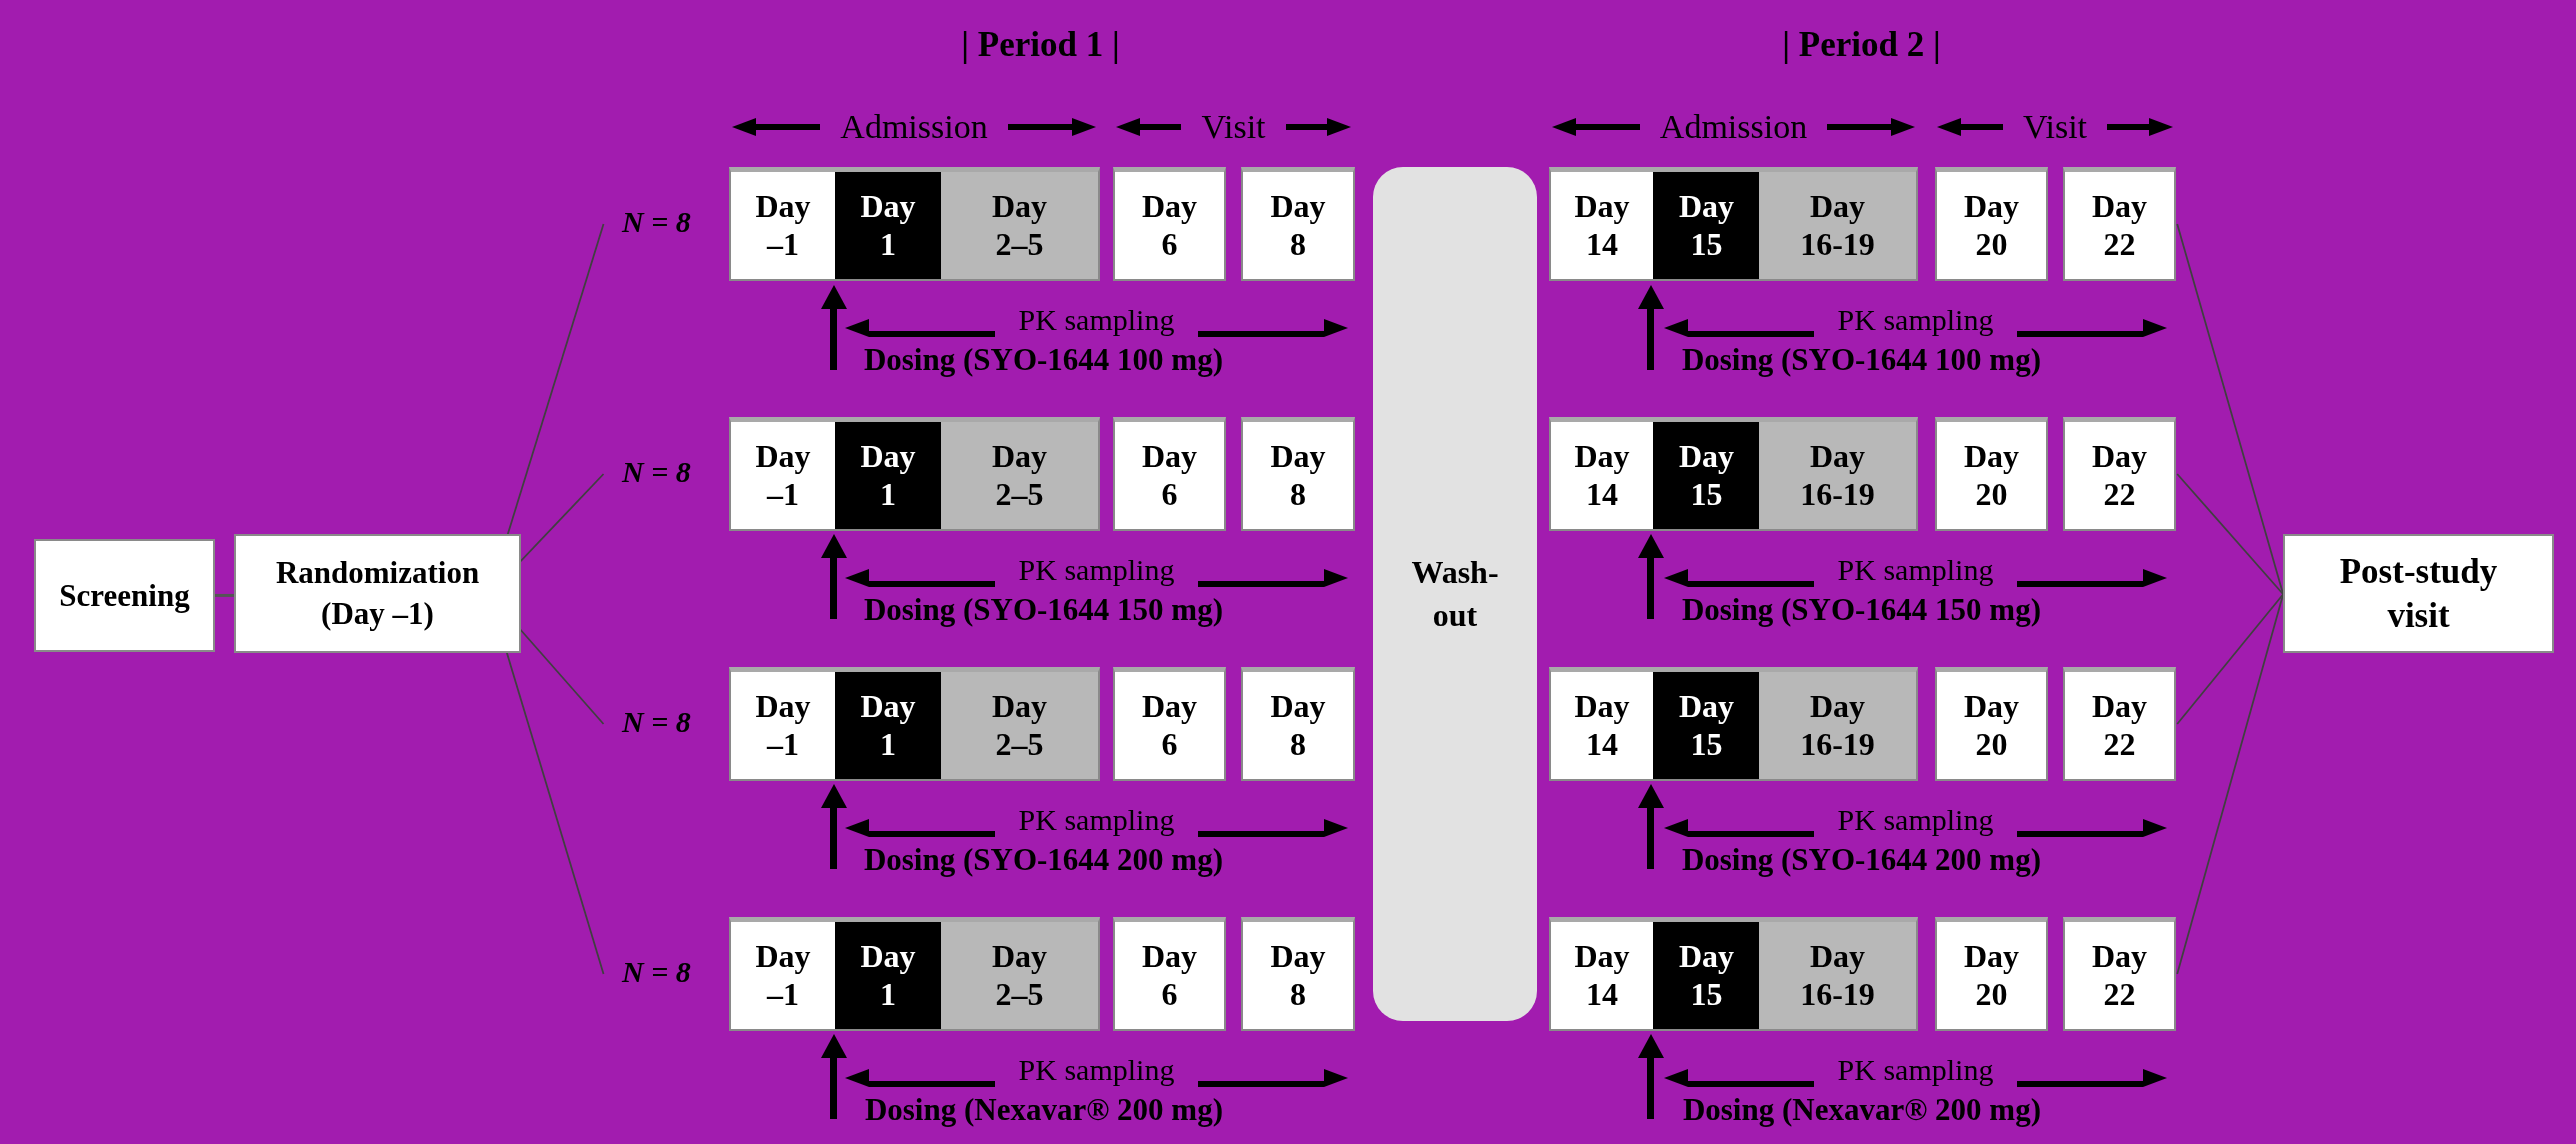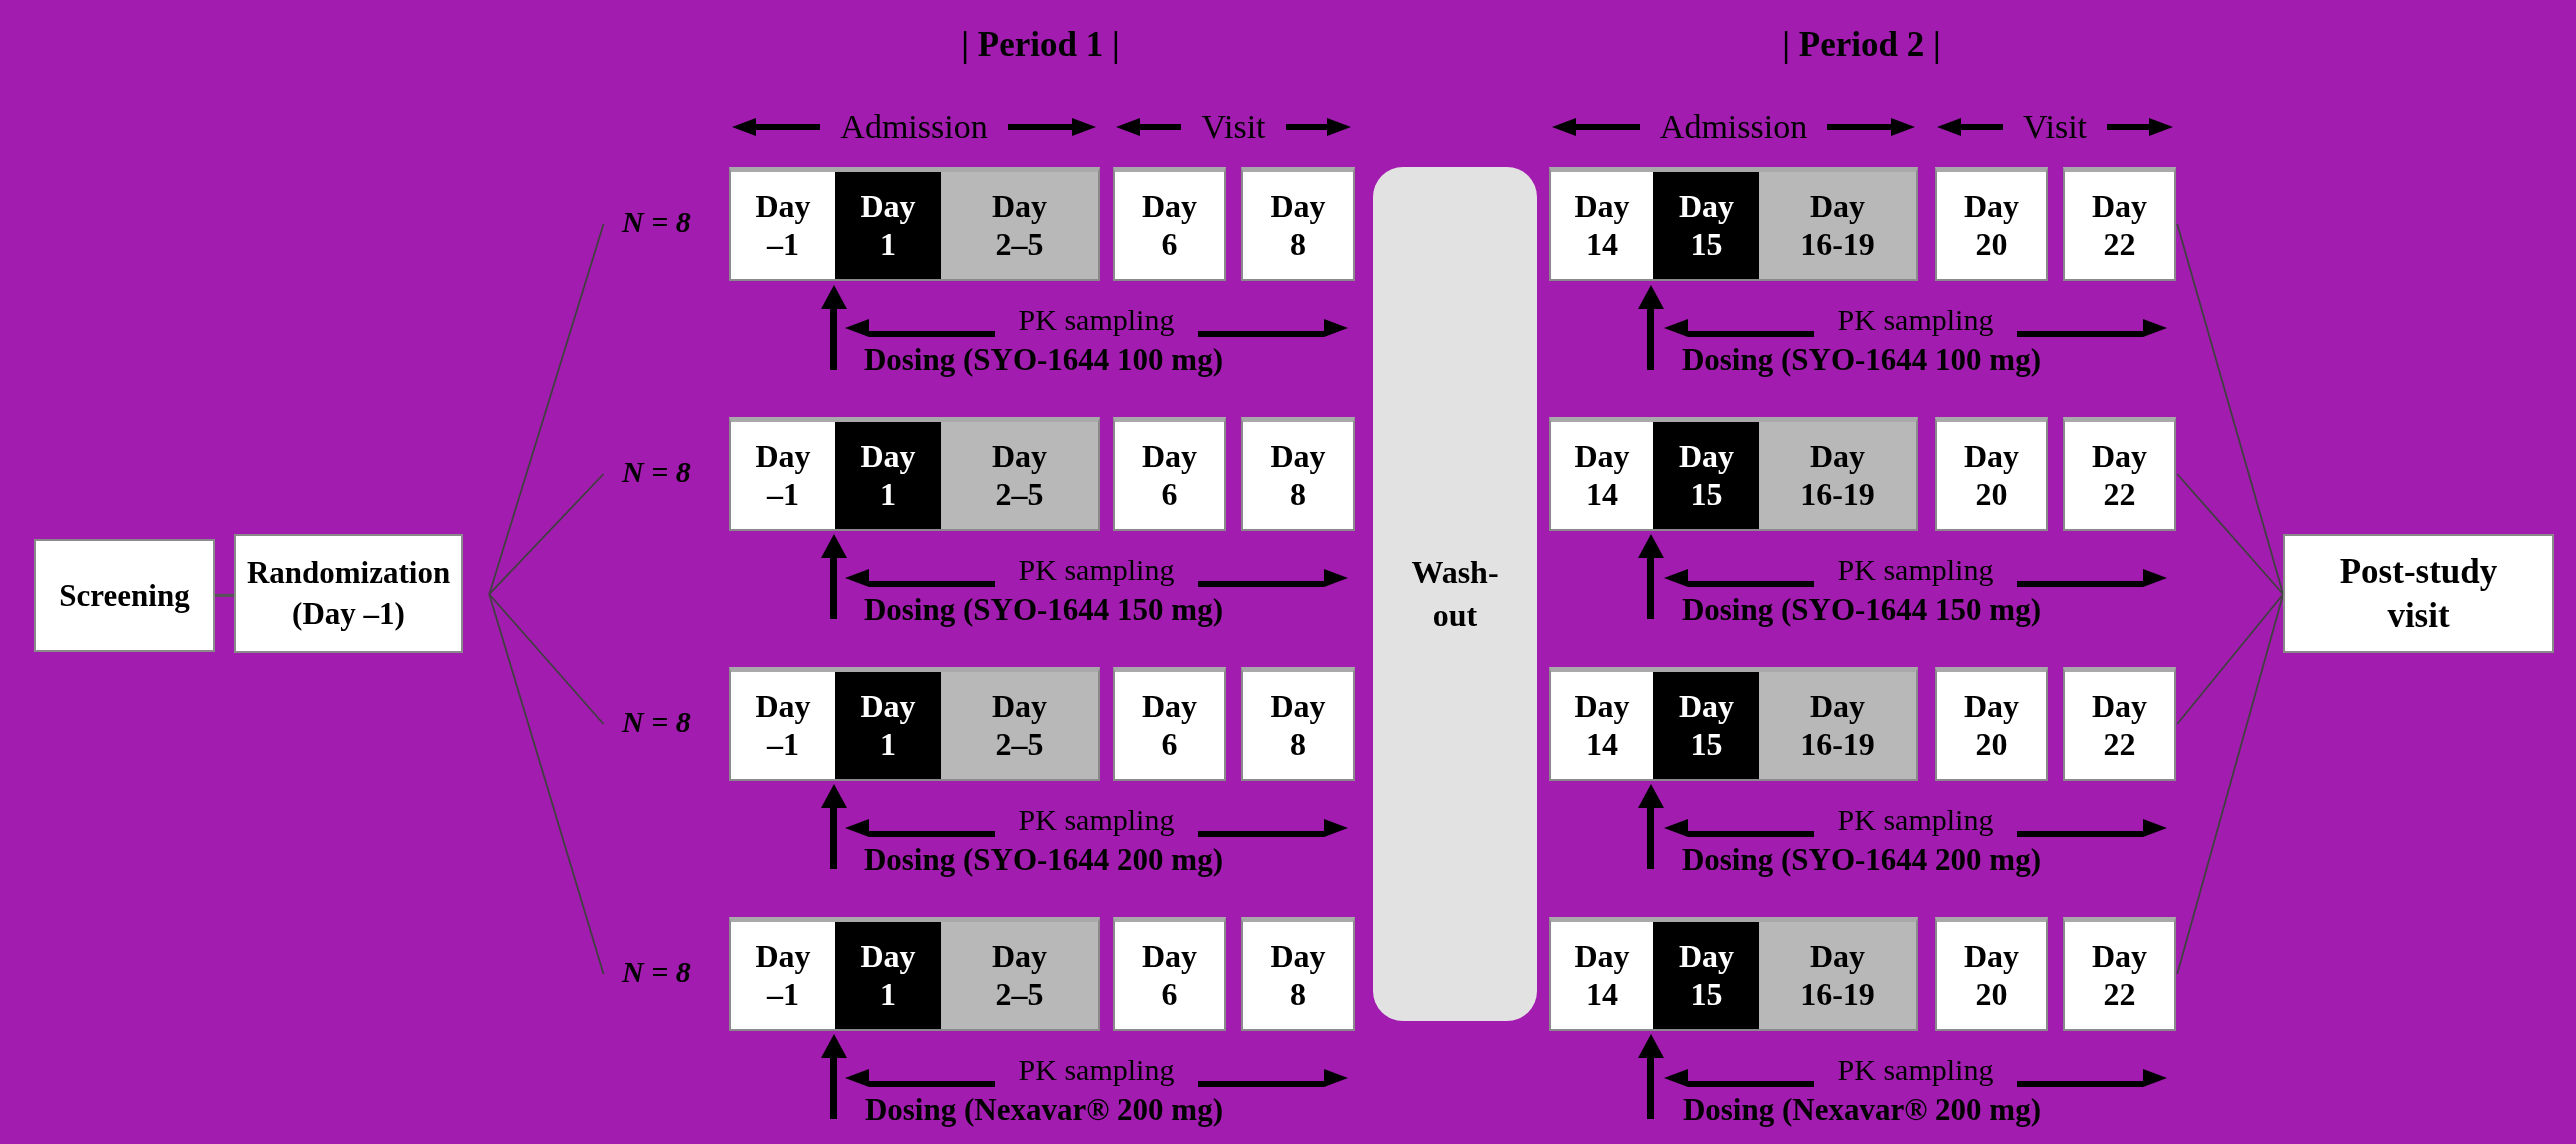--- a/index.html
+++ b/index.html
@@ -56,21 +56,21 @@
   .dosing.p2{left:1565px;}
 
   .nlabel{position:absolute;left:600px;width:113px;text-align:center;
           font-size:30px;font-weight:bold;font-style:italic;white-space:nowrap;}
 
   
   .flowbox{position:absolute;box-sizing:border-box;border:2.4px solid #8a8a8a;background:#fff;
            display:flex;flex-direction:column;align-items:center;justify-content:center;
            font-weight:bold;text-align:center;}
   #screening-box{left:34px;top:539px;width:181px;height:113px;font-size:31px;}
-  #randomization-box{left:234px;top:534px;width:229px;height:119px;font-size:31px;line-height:1.3;}
+  #randomization-box{left:234px;top:534px;width:287px;height:119px;font-size:31px;line-height:1.3;}
   #poststudy-box{left:2283px;top:534px;width:271px;height:119px;font-size:35px;line-height:1.25;}
   #washout-box{left:1373px;top:167px;width:164px;height:854px;border:none;background:#e2e2e2;
                border-radius:30px;font-size:32px;line-height:1.35;text-align:center;}
 </style>
 </head>
 <body>
 
 <div id="canvas">
 
   <svg id="lines-layer" width="2576" height="1145" viewBox="0 0 4328 1923">

